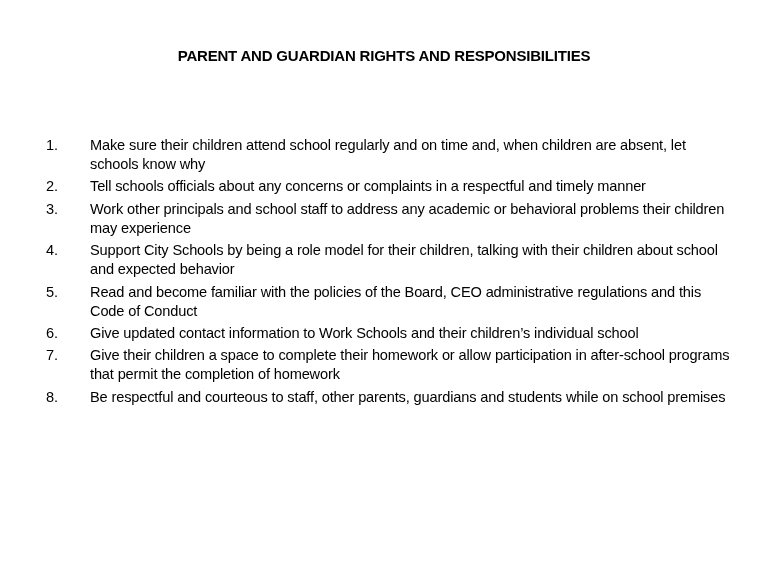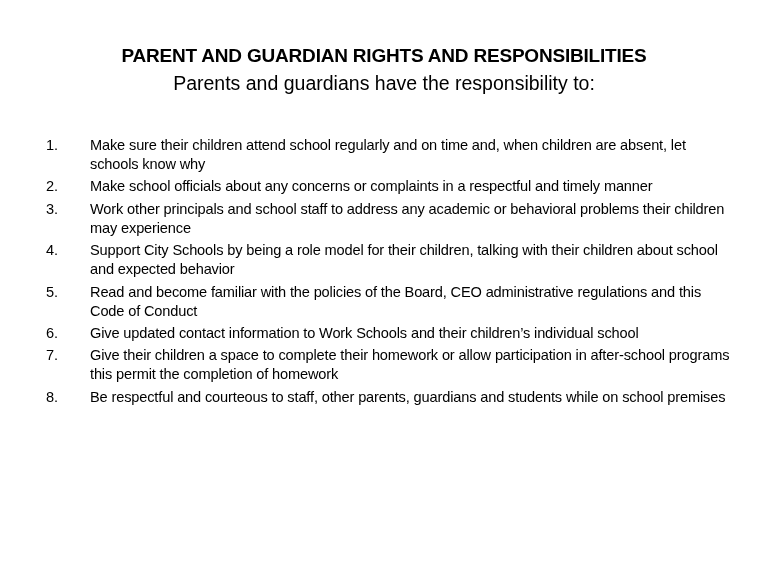--- a/index.html
+++ b/index.html
@@ -21,21 +21,21 @@
       width: 768px; height: 576px;
       background: #ffffff;
     }
     .title {
       position: absolute;
       left: 0;
       top: 44px;
       width: 768px;
       text-align: center;
       font-weight: bold;
-      font-size: 19px;
+      font-size: 15px;
       line-height: 24px;
       letter-spacing: -0.2px;
       white-space: nowrap;
     }
     .subtitle {
       position: absolute;
       left: 0;
       top: 70px;
       width: 768px;
       text-align: center;
@@ -66,49 +66,48 @@
     .text {
       flex: 1 1 auto;
       letter-spacing: -0.15px;
     }
   </style>
 </head>
 <body>
 
 <div class="slide">
   <div class="title">PARENT AND GUARDIAN RIGHTS AND RESPONSIBILITIES</div>
-  <div class="subtitle">Parents and guardians have the responsibility to:</div>
 
   <ol class="list">
     <li class="list-item">
       <span class="num">1.</span>
       <span class="text">Make sure their children attend school regularly and on time and, when children are absent, let schools know why</span>
     </li>
     <li class="list-item">
       <span class="num">2.</span>
-      <span class="text">Make school officials about any concerns or complaints in a respectful and timely manner</span>
+      <span class="text">Tell schools officials about any concerns or complaints in a respectful and timely manner</span>
     </li>
     <li class="list-item">
       <span class="num">3.</span>
       <span class="text">Work other principals and school staff to address any academic or behavioral problems their children may experience</span>
     </li>
     <li class="list-item">
       <span class="num">4.</span>
       <span class="text">Support City Schools by being a role model for their children, talking with their children about school and expected behavior</span>
     </li>
     <li class="list-item">
       <span class="num">5.</span>
       <span class="text">Read and become familiar with the policies of the Board, CEO administrative regulations and this Code of Conduct</span>
     </li>
     <li class="list-item">
       <span class="num">6.</span>
       <span class="text">Give updated contact information to Work Schools and their children’s individual school</span>
     </li>
     <li class="list-item">
       <span class="num">7.</span>
-      <span class="text">Give their children a space to complete their homework or allow participation in after-school programs this permit the completion of homework</span>
+      <span class="text">Give their children a space to complete their homework or allow participation in after-school programs that permit the completion of homework</span>
     </li>
     <li class="list-item">
       <span class="num">8.</span>
       <span class="text">Be respectful and courteous to staff, other parents, guardians and students while on school premises</span>
     </li>
   </ol>
 </div>
 
 </body></html>

